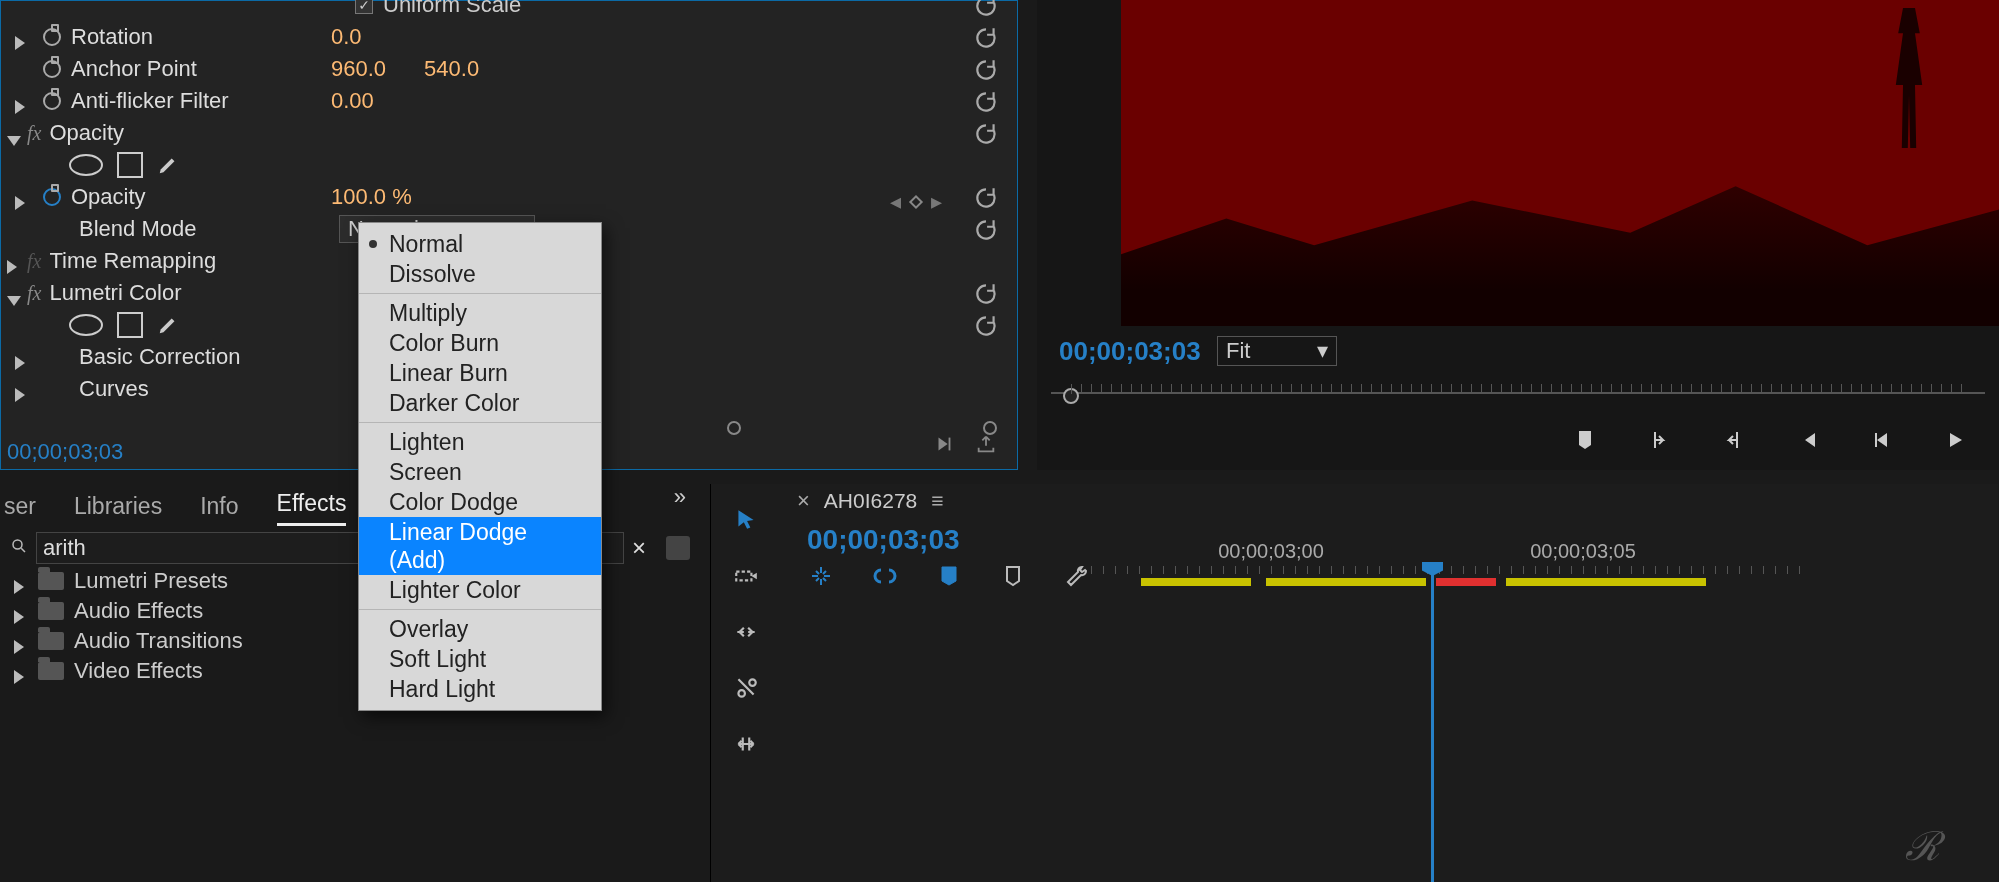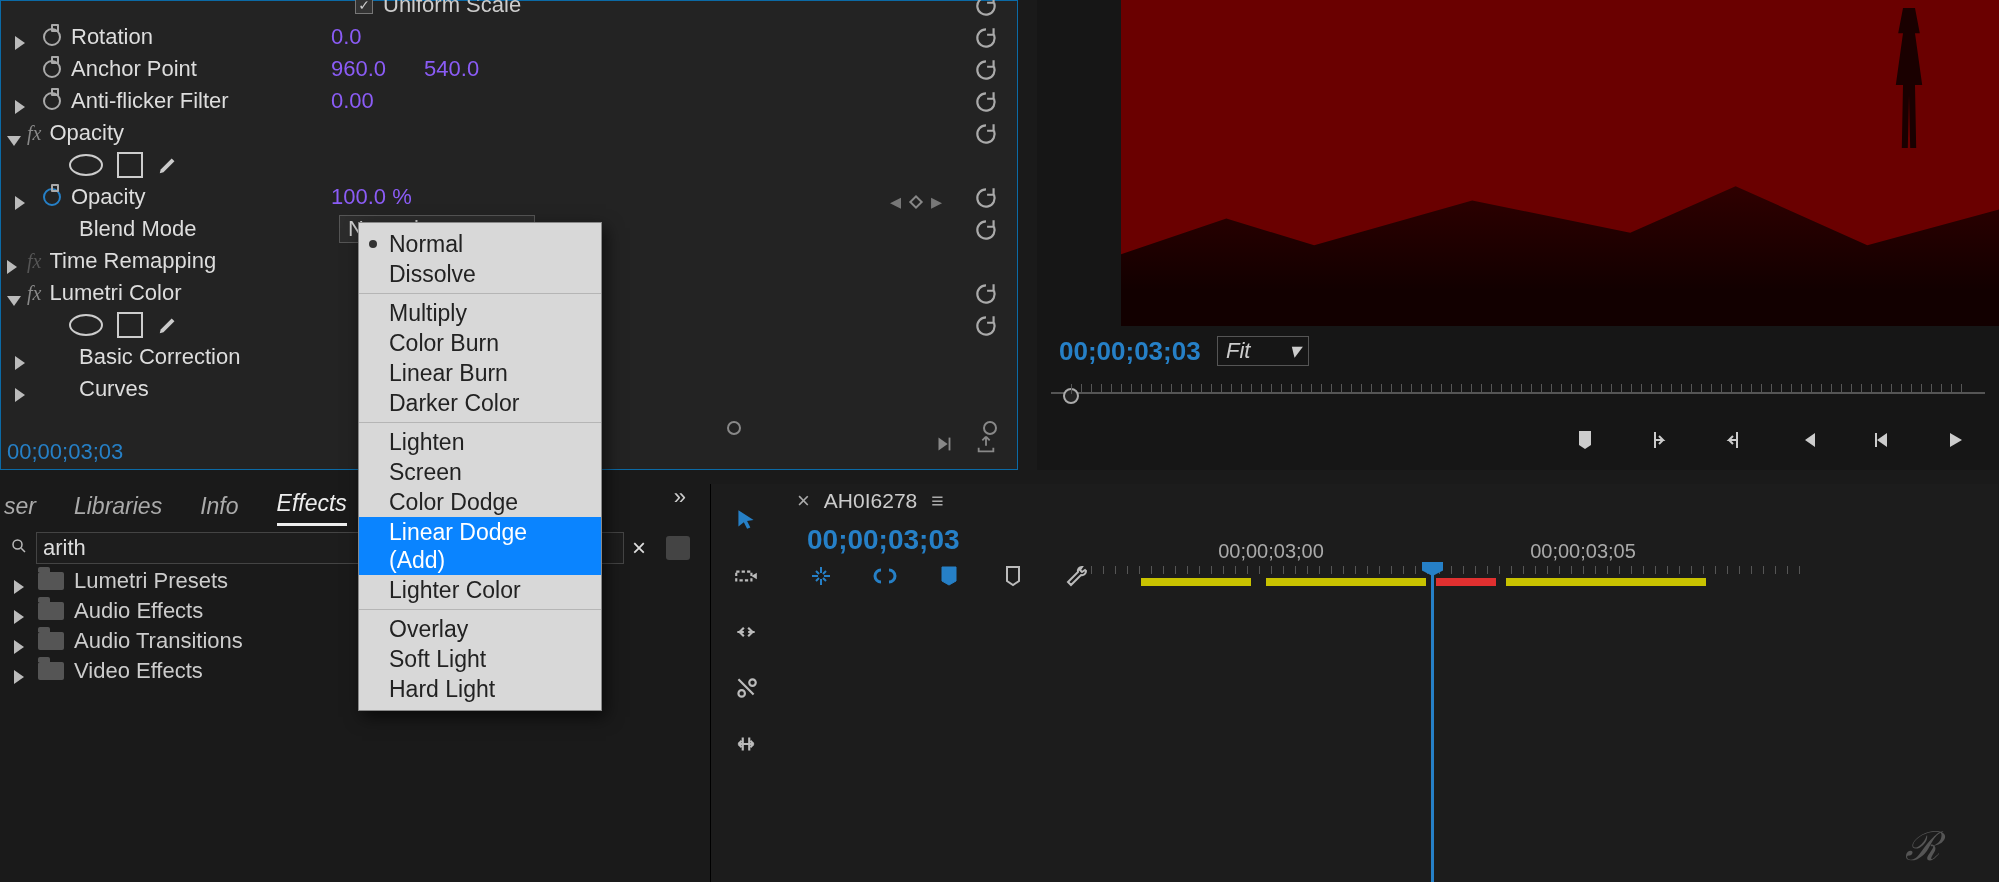--- a/index.html
+++ b/index.html
@@ -10,21 +10,21 @@
 .eff-row { display: flex; align-items: center; height: 32px; position: relative; }
 .chev { width: 14px; height: 14px; display: inline-block; margin: 0 4px; }
 .chev-right::before { content:''; border-style: solid; border-width: 7px 0 7px 10px; border-color: transparent transparent transparent #bbb; display:inline-block;}
 .chev-down::before  { content:''; border-style: solid; border-width: 10px 7px 0 7px; border-color: #bbb transparent transparent transparent; display:inline-block;}
 .col-arrow { width:42px; display:flex; justify-content:center; }
 .stopwatch { width:18px; height:18px; border:2px solid #aaa; border-radius:50%; display:inline-block; position:relative; margin-right:10px;}
 .stopwatch::after{content:'';position:absolute;top:-6px;left:6px;width:4px;height:4px;border:2px solid #aaa;border-radius:1px;}
 .fx-icon { font-style: italic; font-family: serif; color:#888; margin-right:8px; font-size:20px; }
 .prop-label { color:#ddd; flex:0 0 260px; }
 .prop-label.indent1{margin-left:8px;}
-.val { color:#8b5cf6; cursor:ew-resize; margin-right:38px;}
+.val { color:#fdba74; cursor:ew-resize; margin-right:38px;}
 .reset-icon { position:absolute; right:18px; top:4px; width:26px; height:26px; }
 .reset-icon svg{width:26px;height:26px;}
 .keynav { position:absolute; right:75px; top:8px; display:flex; align-items:center; gap:10px; color:#777;}
 .keynav .diamond{width:10px;height:10px;transform:rotate(45deg);border:2px solid #888;}
 .mask-shapes{margin-left:68px;display:flex;align-items:center;gap:14px;}
 .mask-ellipse{width:34px;height:22px;border:2px solid #ccc;border-radius:50%;}
 .mask-rect{width:26px;height:26px;border:2px solid #ccc;}
 .mask-pen{width:22px;height:22px;position:relative;}
 .mask-pen svg{width:22px;height:22px;}
 .checkbox{width:18px;height:18px;border:1px solid #777;display:inline-flex;align-items:center;justify-content:center;margin-right:10px;background:#333;}
@@ -37,41 +37,41 @@
 
 
 .dropdown-menu{position:absolute;left:358px;top:222px;width:244px;background:#d8d8d8;color:#222;border:1px solid #888;box-shadow:4px 6px 16px rgba(0,0,0,.6);z-index:50;font-size:23px;padding:6px 0;}
 .dropdown-menu .sep{height:1px;background:#b5b5b5;margin:4px 0;}
 .dropdown-menu .item{padding:1px 14px 1px 30px;position:relative;line-height:28px;cursor:default;}
 .dropdown-menu .item.current::before{content:'';position:absolute;left:10px;top:11px;width:8px;height:8px;background:#333;border-radius:50%;}
 .dropdown-menu .item.hl{background:#0a84ff;color:#fff;}
 
 
 .tab-row{position:absolute;left:0;top:484px;width:700px;height:42px;display:flex;align-items:flex-end;gap:38px;padding-left:4px;color:#aaa;font-size:23px;}
-.tab{padding-bottom:6px;cursor:pointer;font-style:italic;}
+.tab{padding-bottom:6px;cursor:pointer;}
 .tab.active{color:#eee;border-bottom:3px solid #eee;}
 .tab-more{position:absolute;right:14px;top:0;font-size:22px;color:#ccc;}
 .search-row{position:absolute;left:0;top:528px;width:700px;height:40px;display:flex;align-items:center;padding:0 10px;gap:8px;}
 .search-icon svg{width:18px;height:18px;stroke:#bbb;fill:none;}
 .search-input{flex:1;background:#1d1d1d;border:1px solid #444;color:#ddd;height:32px;padding:0 6px;font-size:22px;}
 .search-clear{color:#ddd;font-size:24px;margin-right:12px;cursor:pointer;}
 .search-badge{width:24px;height:24px;background:#444;border-radius:3px;}
 .fx-tree{position:absolute;left:0;top:566px;width:700px;}
 .fx-node{display:flex;align-items:center;height:30px;gap:10px;padding-left:10px;color:#ccc;}
 .folder-icon{width:26px;height:18px;background:#555;border-radius:2px;position:relative;}
 .folder-icon::before{content:'';position:absolute;top:-5px;left:0;width:12px;height:5px;background:#555;border-radius:2px 2px 0 0;}
 .fx-node .chev{margin-right:0;}
 
 
 .monitor{position:absolute;right:0;top:0;width:962px;height:470px;background:#161616;}
 .monitor-frame{position:absolute;left:84px;top:0;right:0;height:326px;background:#6a0000;overflow:hidden;}
 .mountain{position:absolute;bottom:0;left:0;width:100%;height:55%;background:linear-gradient(#3a0000,#120000 80%);clip-path:polygon(0 60%,12% 40%,22% 55%,40% 30%,58% 48%,70% 22%,85% 55%,100% 35%,100% 100%,0 100%);}
 .figure{position:absolute;right:60px;top:8px;width:60px;height:140px;background:#1a0000;clip-path:polygon(40% 0,60% 0,68% 18%,60% 18%,72% 55%,60% 55%,62% 100%,52% 100%,50% 62%,48% 100%,38% 100%,40% 55%,28% 55%,40% 18%,32% 18%);} 
 .mon-tc{position:absolute;left:22px;top:336px;color:#2680c7;font-size:26px;font-weight:600;}
-.fit-sel{position:absolute;left:180px;top:336px;width:92px;height:30px;border:1px solid #555;display:flex;align-items:center;justify-content:space-between;padding:0 8px;color:#ccc;font-style:italic;}
+.fit-sel{position:absolute;left:180px;top:336px;width:120px;height:30px;border:1px solid #555;display:flex;align-items:center;justify-content:space-between;padding:0 8px;color:#ccc;}
 .ruler{position:absolute;left:14px;right:14px;top:378px;height:30px;}
 .ruler-line{position:absolute;top:14px;left:0;right:0;height:2px;background:#555;}
 .ruler-tick{position:absolute;top:6px;width:1px;height:10px;background:#555;}
 .ruler-handle{position:absolute;left:12px;top:10px;width:16px;height:16px;border:2px solid #aaa;border-radius:50%;background:#222;}
 .transport{position:absolute;left:0;right:0;bottom:8px;height:44px;display:flex;align-items:center;justify-content:flex-end;gap:46px;padding:0 30px;color:#ccc;}
 .transport .tbtn{width:28px;height:28px;display:flex;align-items:center;justify-content:center;}
 .transport svg{width:24px;height:24px;fill:#ccc;}
 
 
 .panel-handle{position:absolute;width:14px;height:14px;border:2px solid #888;border-radius:50%;background:#222;}

